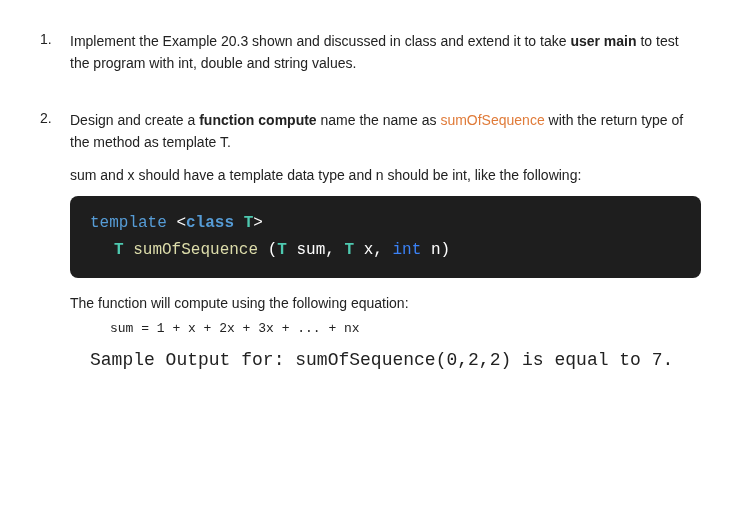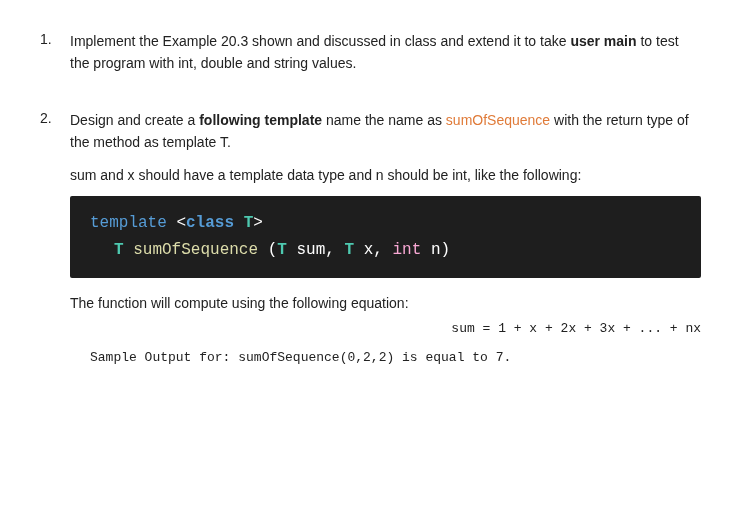--- a/index.html
+++ b/index.html
@@ -45,21 +45,21 @@
     .bold {
       font-weight: bold;
     }
 
     .orange {
       color: #e07b39;
     }
 
     .code-block {
       background: #1e1e1e;
-      border-radius: 2px;
+      border-radius: 8px;
       padding: 14px 20px;
       margin: 10px 0 14px 0;
       font-family: 'Courier New', Courier, monospace;
       font-size: 16px;
       color: #ffffff;
       line-height: 1.7;
     }
 
     .code-block .kw-template {
       color: #569cd6;
@@ -74,21 +74,21 @@
     .code-block .kw-T {
       color: #4ec9b0;
       font-weight: bold;
     }
 
     .code-block .fn-name {
       color: #dcdcaa;
     }
 
     .code-block .kw-int {
-      color: #f9a8d4;
+      color: #3b82f6;
     }
 
     .code-block .indent {
       margin-left: 24px;
     }
 
     .section-gap {
       margin-bottom: 22px;
     }
 
@@ -96,26 +96,25 @@
       margin-top: 10px;
       margin-bottom: 0;
     }
 
     .equation-line {
       font-family: 'Courier New', Courier, monospace;
       font-size: 13px;
       margin-left: 40px;
       margin-top: 4px;
       margin-bottom: 14px;
-      text-align: right;
     }
 
     .sample-output {
       font-family: 'Courier New', Courier, monospace;
-      font-size: 13px;
+      font-size: 18px;
       margin-top: 10px;
       margin-left: 20px;
     }
   </style>
 </head>
 <body>
 
 <div class="content">
 
   <div class="question-item">
@@ -125,21 +124,21 @@
         <span>Implement the Example 20.3 shown and discussed in class and extend it to take </span><span class="bold">user main</span><span> to test the program with int, double and string values.</span>
       </p>
     </div>
   </div>
 
   <div class="question-item">
     <div class="question-number">2.</div>
     <div class="question-body">
 
       <p>
-        <span>Design and create a </span><span class="bold">following template</span><span> name the name as </span><span class="orange">sumOfSequence</span><span> with the return type of the method as template T.</span>
+        <span>Design and create a </span><span class="bold">function compute</span><span> name the name as </span><span class="orange">sumOfSequence</span><span> with the return type of the method as template T.</span>
       </p>
 
       <div class="sub-section">
         <p>sum and x should have a template data type and n should be int, like the following:</p>
 
         <div class="code-block">
           <div>
             <span class="kw-template">template</span><span> &lt;</span><span class="kw-class">class</span> <span class="kw-T">T</span><span>&gt;</span>
           </div>
           <div class="indent">

